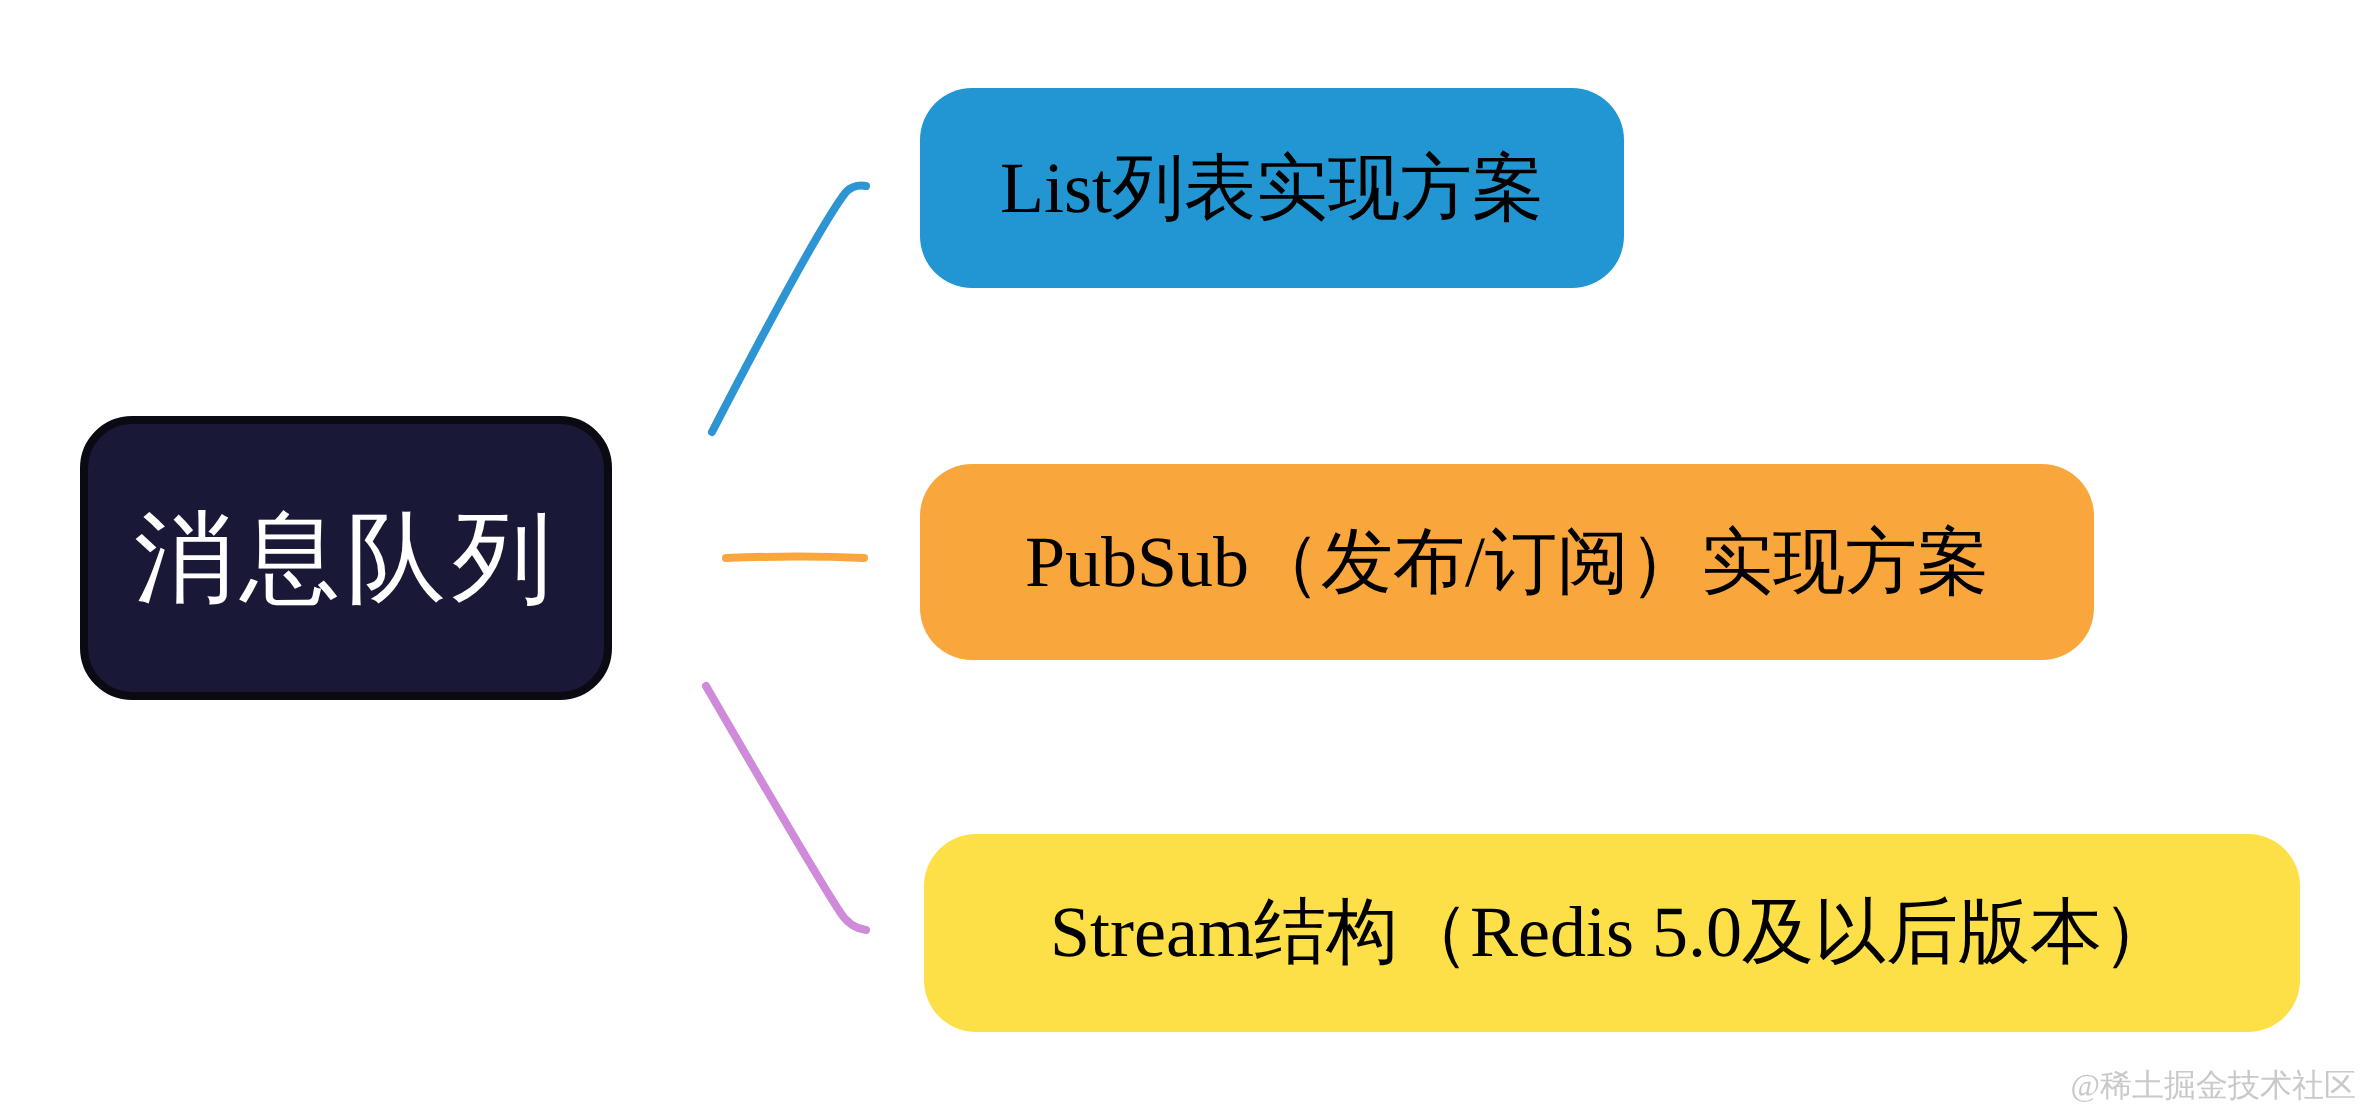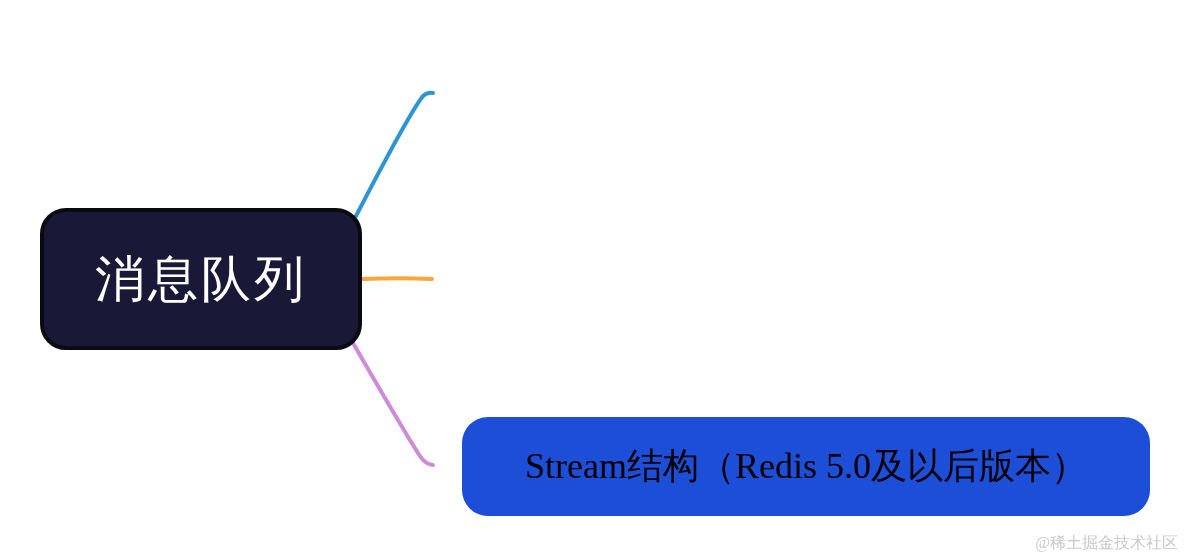--- a/index.html
+++ b/index.html
@@ -21,21 +21,21 @@
   .node {
     position: absolute;
     display: flex;
     align-items: center;
     justify-content: center;
     white-space: nowrap;
     text-align: center;
   }
   .node-root {
     left: 40px; top: 208px;
-    width: 322px; height: 142px;
+    width: 266px; height: 142px;
     border: 4px solid #0a0a12;
     border-radius: 26px;
     font-family: "Liberation Sans", "DejaVu Sans", sans-serif;
     font-size: 50px;
     font-weight: 400;
     letter-spacing: 3px;
   }
   .node-child {
     border-radius: 26px;
     font-size: 36px;
@@ -60,21 +60,27 @@
   <svg class="edges" viewBox="0 0 1186 560" xmlns="http://www.w3.org/2000/svg">
     <path d="M 356 216 C 384 162 412 110 423 96 Q 427 92 433 93" fill="none" stroke-width="4" stroke-linecap="round" stroke="#2d95d4"></path>
     <path d="M 363 279 Q 400 277.5 432 279" fill="none" stroke-width="4" stroke-linecap="round" stroke="#f9a63c"></path>
     <path d="M 353 343 C 378 386 408 438 420 456 Q 425 464 433 465" fill="none" stroke-width="4" stroke-linecap="round" stroke="#cf8ad9"></path>
   </svg>
 
   <div class="node node-root" style="background-color: rgb(26, 24, 55); color: rgb(255, 255, 255); border-color: rgb(10, 10, 18);">
     <span>消息队列</span>
   </div>
 
+  <div class="node node-child node-child-1" style="background-color: rgb(33, 150, 211); color: rgb(0, 0, 0);">
+    <span>List列表实现方案</span>
+  </div>
 
+  <div class="node node-child node-child-2" style="background-color: rgb(249, 166, 60); color: rgb(0, 0, 0);">
+    <span>PubSub（发布/订阅）实现方案</span>
+  </div>
 
-  <div class="node node-child node-child-3" style="background-color: #1d4ed8; color: rgb(0, 0, 0); align-items: center;">
+  <div class="node node-child node-child-3" style="background-color: #fde047; color: rgb(0, 0, 0); align-items: center;">
     <span>Stream结构（Redis 5.0及以后版本）</span>
   </div>
 
   <div class="watermark" style="color: rgb(201, 201, 201);">@稀土掘金技术社区</div>
 
 </div>
 
 </body></html>

